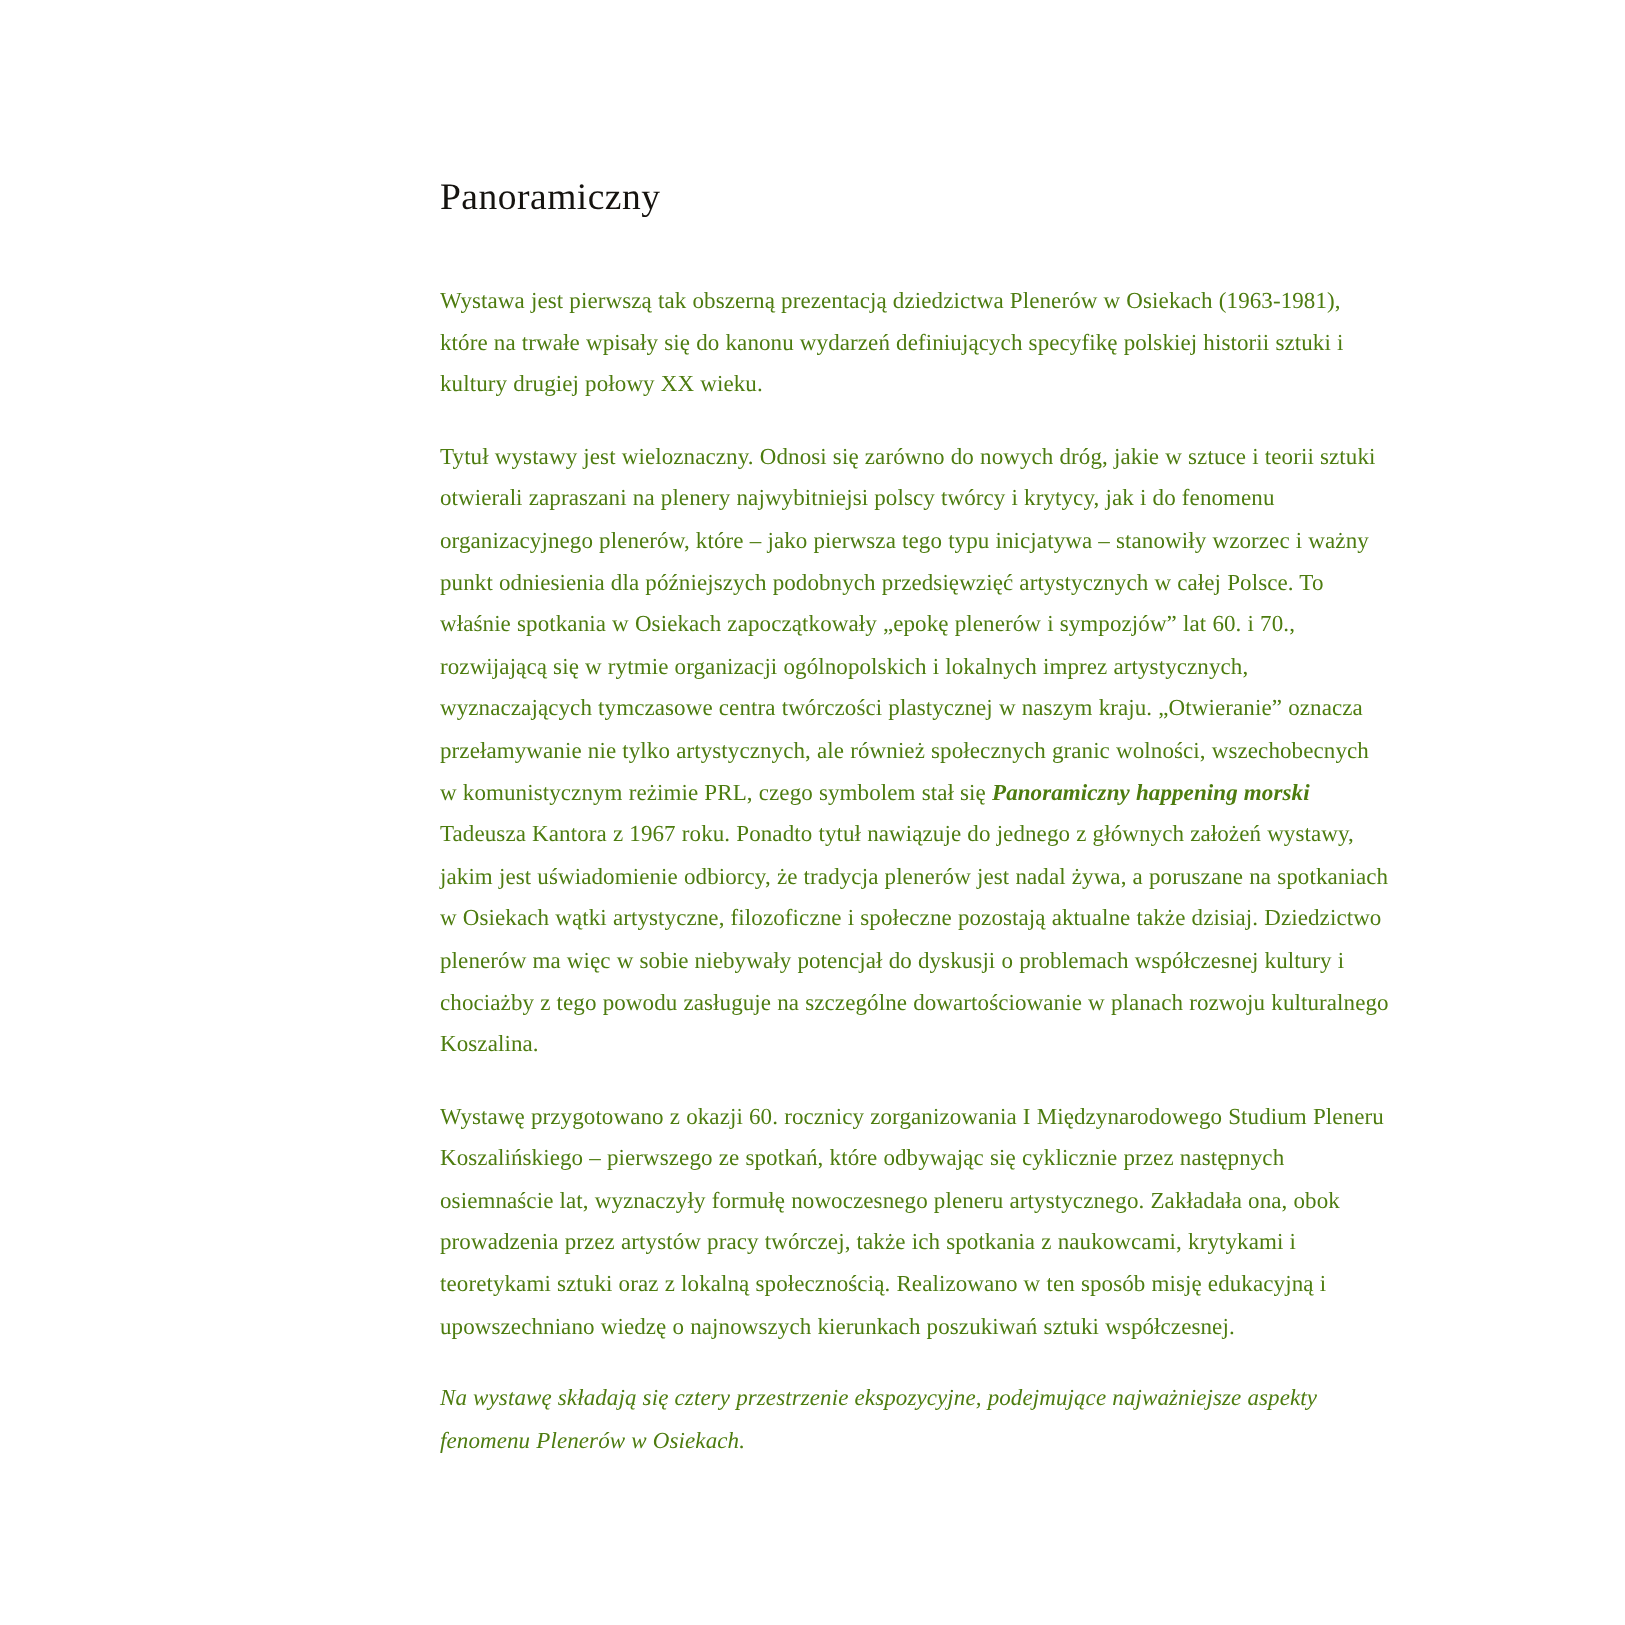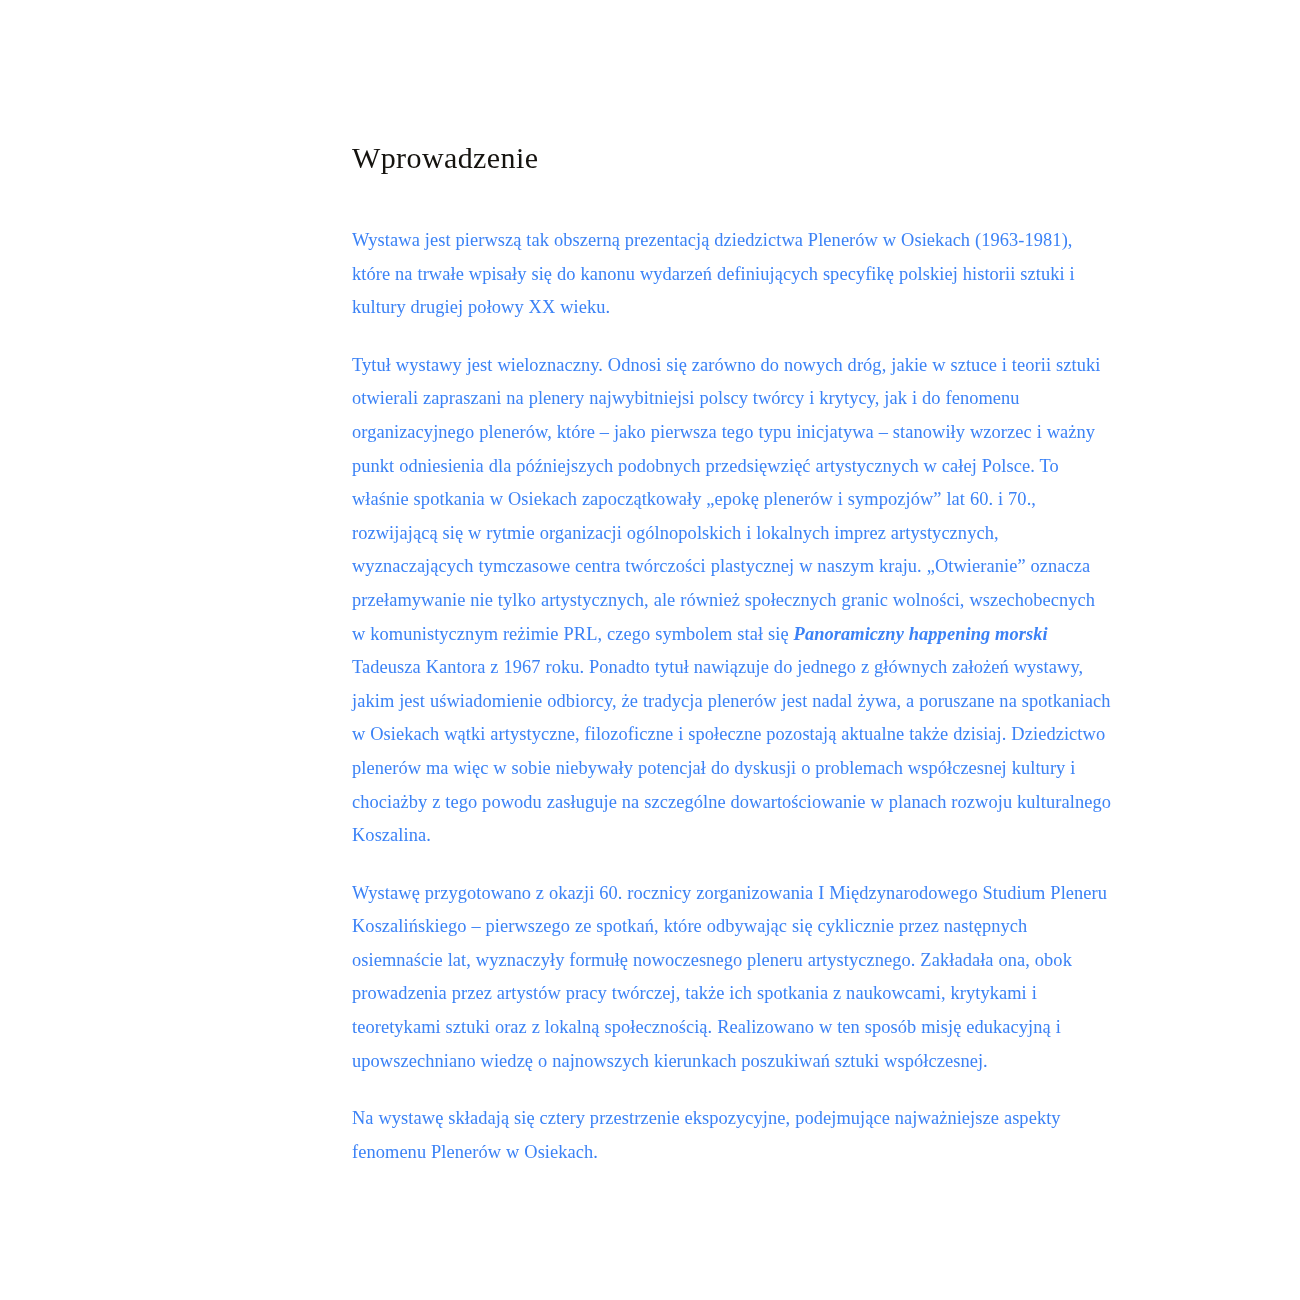--- a/index.html
+++ b/index.html
@@ -33,41 +33,42 @@
     font-size: 30px;
     font-weight: 400;
     letter-spacing: 0.4px;
     color: #15130f;
     margin: 0 0 48px 0;
     line-height: 1.2;
   }
   .para {
     font-size: 18.4px;
     line-height: 33.6px;
-    color: #3b82f6;
+    color: #4d7c0f;
     margin: 0 0 24px 0;
     text-align: left;
     letter-spacing: 0.08px;
     word-spacing: 0.2px;
   }
   .para:last-child {
     margin-bottom: 0;
+    font-style: italic;
   }
   .para em {
     font-style: italic;
     font-weight: bold;
   }
 </style>
 </head>
 <body>
 
 <div class="page">
   <div class="content">
 
-    <h1 class="doc-title">Wprowadzenie</h1>
+    <h1 class="doc-title">Panoramiczny</h1>
 
     <p class="para">Wystawa jest pierwszą tak obszerną prezentacją dziedzictwa Plenerów w Osiekach (1963-1981), które na trwałe wpisały się do kanonu wydarzeń definiujących specyfikę polskiej historii sztuki i kultury drugiej połowy XX wieku.</p>
 
     <p class="para"><span>Tytuł wystawy jest wieloznaczny. Odnosi się zarówno do nowych dróg, jakie w sztuce i teorii sztuki otwierali zapraszani na plenery najwybitniejsi polscy twórcy i krytycy, jak i do fenomenu organizacyjnego plenerów, które – jako pierwsza tego typu inicjatywa – stanowiły wzorzec i ważny punkt odniesienia dla późniejszych podobnych przedsięwzięć artystycznych w całej Polsce. To właśnie spotkania w Osiekach zapoczątkowały „epokę plenerów i sympozjów” lat 60. i 70., rozwijającą się w rytmie organizacji ogólnopolskich i lokalnych imprez artystycznych, wyznaczających tymczasowe centra twórczości plastycznej w naszym kraju. „Otwieranie” oznacza przełamywanie nie tylko artystycznych, ale również społecznych granic wolności, wszechobecnych w komunistycznym reżimie PRL, czego symbolem stał się </span><em>Panoramiczny happening morski</em><span> Tadeusza Kantora z 1967 roku. Ponadto tytuł nawiązuje do jednego z głównych założeń wystawy, jakim jest uświadomienie odbiorcy, że tradycja plenerów jest nadal żywa, a poruszane na spotkaniach w Osiekach wątki artystyczne, filozoficzne i społeczne pozostają aktualne także dzisiaj. Dziedzictwo plenerów ma więc w sobie niebywały potencjał do dyskusji o problemach współczesnej kultury i chociażby z tego powodu zasługuje na szczególne dowartościowanie w planach rozwoju kulturalnego Koszalina.</span></p>
 
     <p class="para">Wystawę przygotowano z okazji 60. rocznicy zorganizowania I Międzynarodowego Studium Pleneru Koszalińskiego – pierwszego ze spotkań, które odbywając się cyklicznie przez następnych osiemnaście lat, wyznaczyły formułę nowoczesnego pleneru artystycznego. Zakładała ona, obok prowadzenia przez artystów pracy twórczej, także ich spotkania z naukowcami, krytykami i teoretykami sztuki oraz z lokalną społecznością. Realizowano  w ten sposób misję edukacyjną i upowszechniano wiedzę o najnowszych kierunkach poszukiwań sztuki współczesnej.</p>
 
     <p class="para">Na wystawę składają się cztery przestrzenie ekspozycyjne, podejmujące najważniejsze aspekty fenomenu Plenerów w Osiekach.</p>
 
   </div>

